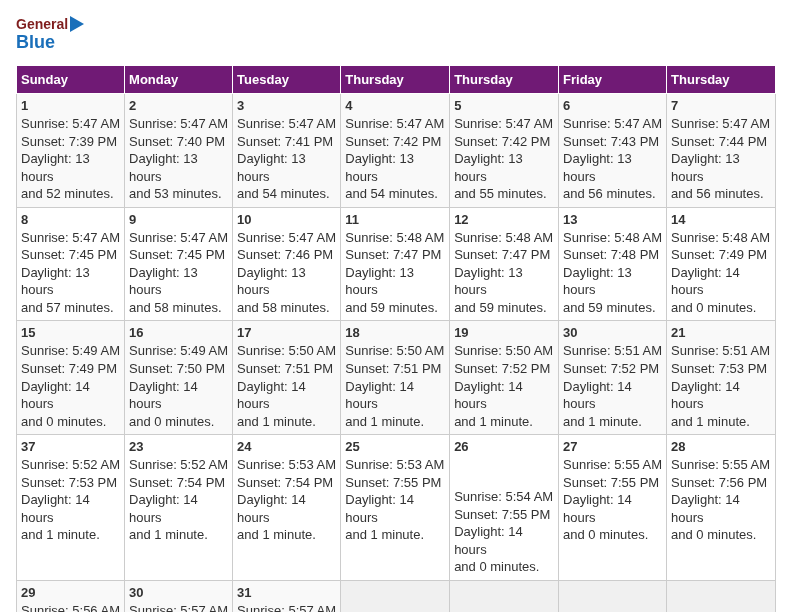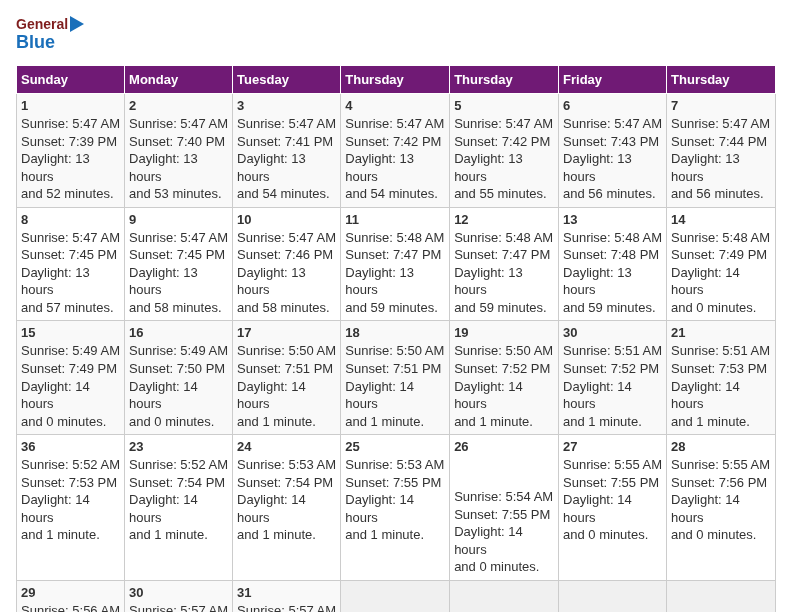--- a/index.html
+++ b/index.html
@@ -268,21 +268,21 @@
         <td>
           <span class="day-num">21</span>
           <div class="day-info" style="white-space: pre-line;">Sunrise: 5:51 AM
 Sunset: 7:53 PM
 Daylight: 14 hours
 and 1 minute.</div>
         </td>
       </tr>
       <tr>
         <td>
-          <span class="day-num">36</span>
+          <span class="day-num">37</span>
           <div class="day-info" style="white-space: pre-line;">Sunrise: 5:52 AM
 Sunset: 7:53 PM
 Daylight: 14 hours
 and 1 minute.</div>
         </td>
         <td>
           <span class="day-num">23</span>
           <div class="day-info" style="white-space: pre-line;">Sunrise: 5:52 AM
 Sunset: 7:54 PM
 Daylight: 14 hours

